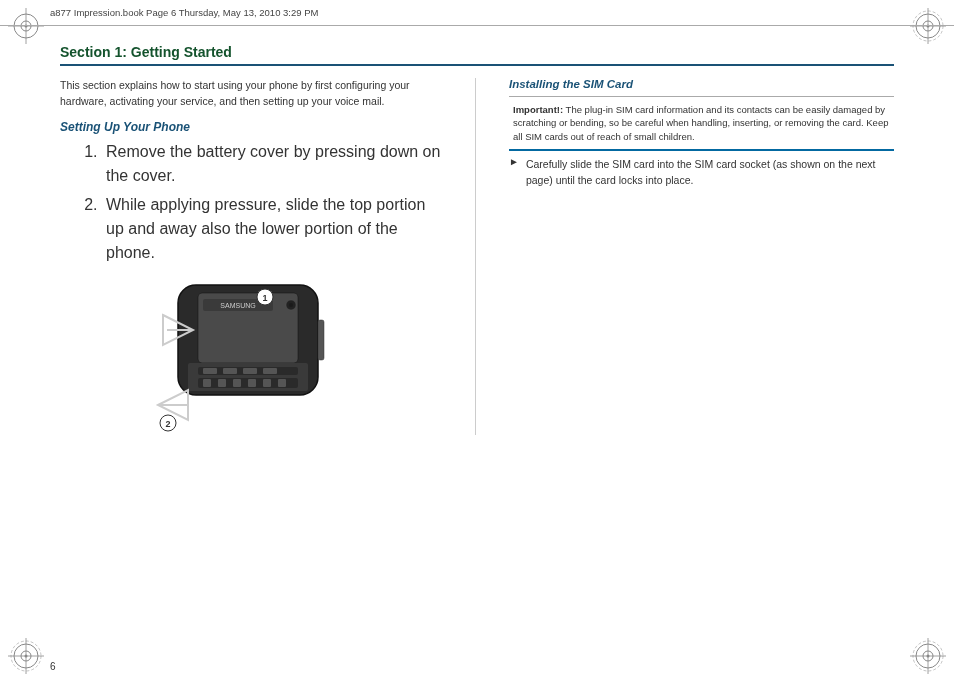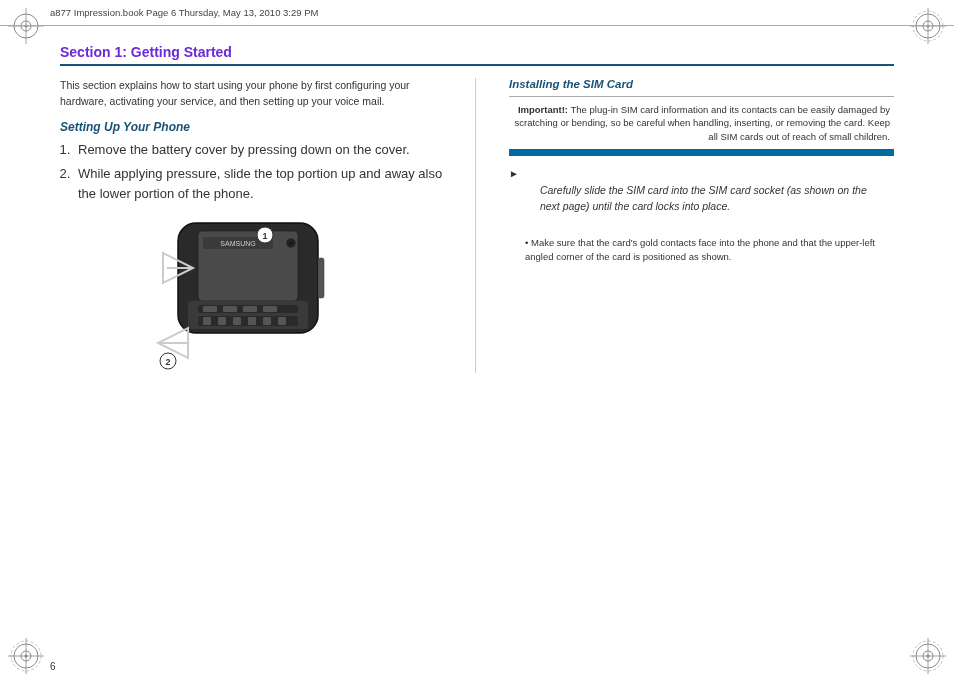--- a/index.html
+++ b/index.html
@@ -53,21 +53,21 @@
       left: 50px;
       right: 50px;
       bottom: 26px;
       padding: 18px 10px 10px 10px;
     }
 
     
     .section-title {
       font-size: 14px;
       font-weight: bold;
-      color: #6d28d9;
+      color: #14532d;
       border-bottom: 2px solid #1a5276;
       padding-bottom: 4px;
       margin-bottom: 12px;
     }
 
     
     .two-col {
       display: flex;
       gap: 20px;
     }
@@ -108,46 +108,46 @@
       margin-bottom: 6px;
     }
 
     
     .numbered-list {
       margin-left: 14px;
       margin-bottom: 8px;
     }
 
     .numbered-list li {
-      font-size: 13px;
+      font-size: 16px;
       color: #333;
       line-height: 1.5;
       margin-bottom: 5px;
       padding-left: 4px;
+      margin-left: 28px;
     }
 
     
     .right-heading {
       font-size: 11.5px;
       font-weight: bold;
       font-style: italic;
       color: #1a5276;
       margin-bottom: 6px;
     }
 
     
     .important-box {
       border-top: 1px solid #aaa;
-      border-bottom: 7px solid #0369a1;
+      border-bottom: 2px solid #0369a1;
       padding: 6px 4px;
-      margin-bottom: 11px;
+      margin-bottom: 4px;
       font-size: 9.5px;
       color: #333;
       line-height: 1.4;
-      text-align: right;
     }
 
     .important-box .imp-label {
       font-weight: bold;
       font-size: 9.5px;
     }
 
     .important-box .imp-text {
       display: inline;
       font-size: 9.5px;
@@ -329,27 +329,23 @@
       <div class="right-heading">Installing the SIM Card</div>
 
 
       <div class="important-box">
         <span class="imp-label">Important!:</span>
         <span class="imp-text"> The plug-in SIM card information and its contacts can be easily damaged by scratching or bending, so be careful when handling, inserting, or removing the card. Keep all SIM cards out of reach of small children.</span>
       </div>
 
       <div class="arrow-bullet">
         <span class="arrow-icon">►</span>
-        <span class="body-text" style="margin:16px;font-style:italic;">Carefully slide the SIM card into the SIM card socket (as shown on the next page) until the card locks into place.</span>
+        <span class="body-text" style="margin:2px;">Carefully slide the SIM card into the SIM card socket (as shown on the next page) until the card locks into place.</span>
       </div>
 
-      <div class="sub-bullet">
-        <span>• </span>
-        <span>Make sure that the card's gold contacts face into the phone and that the upper-left angled corner of the card is positioned as shown.</span>
-      </div>
 
     </div>
 
   </div>
 
 </div>
 
 <div class="page-number">6</div>
 
 </body></html>

